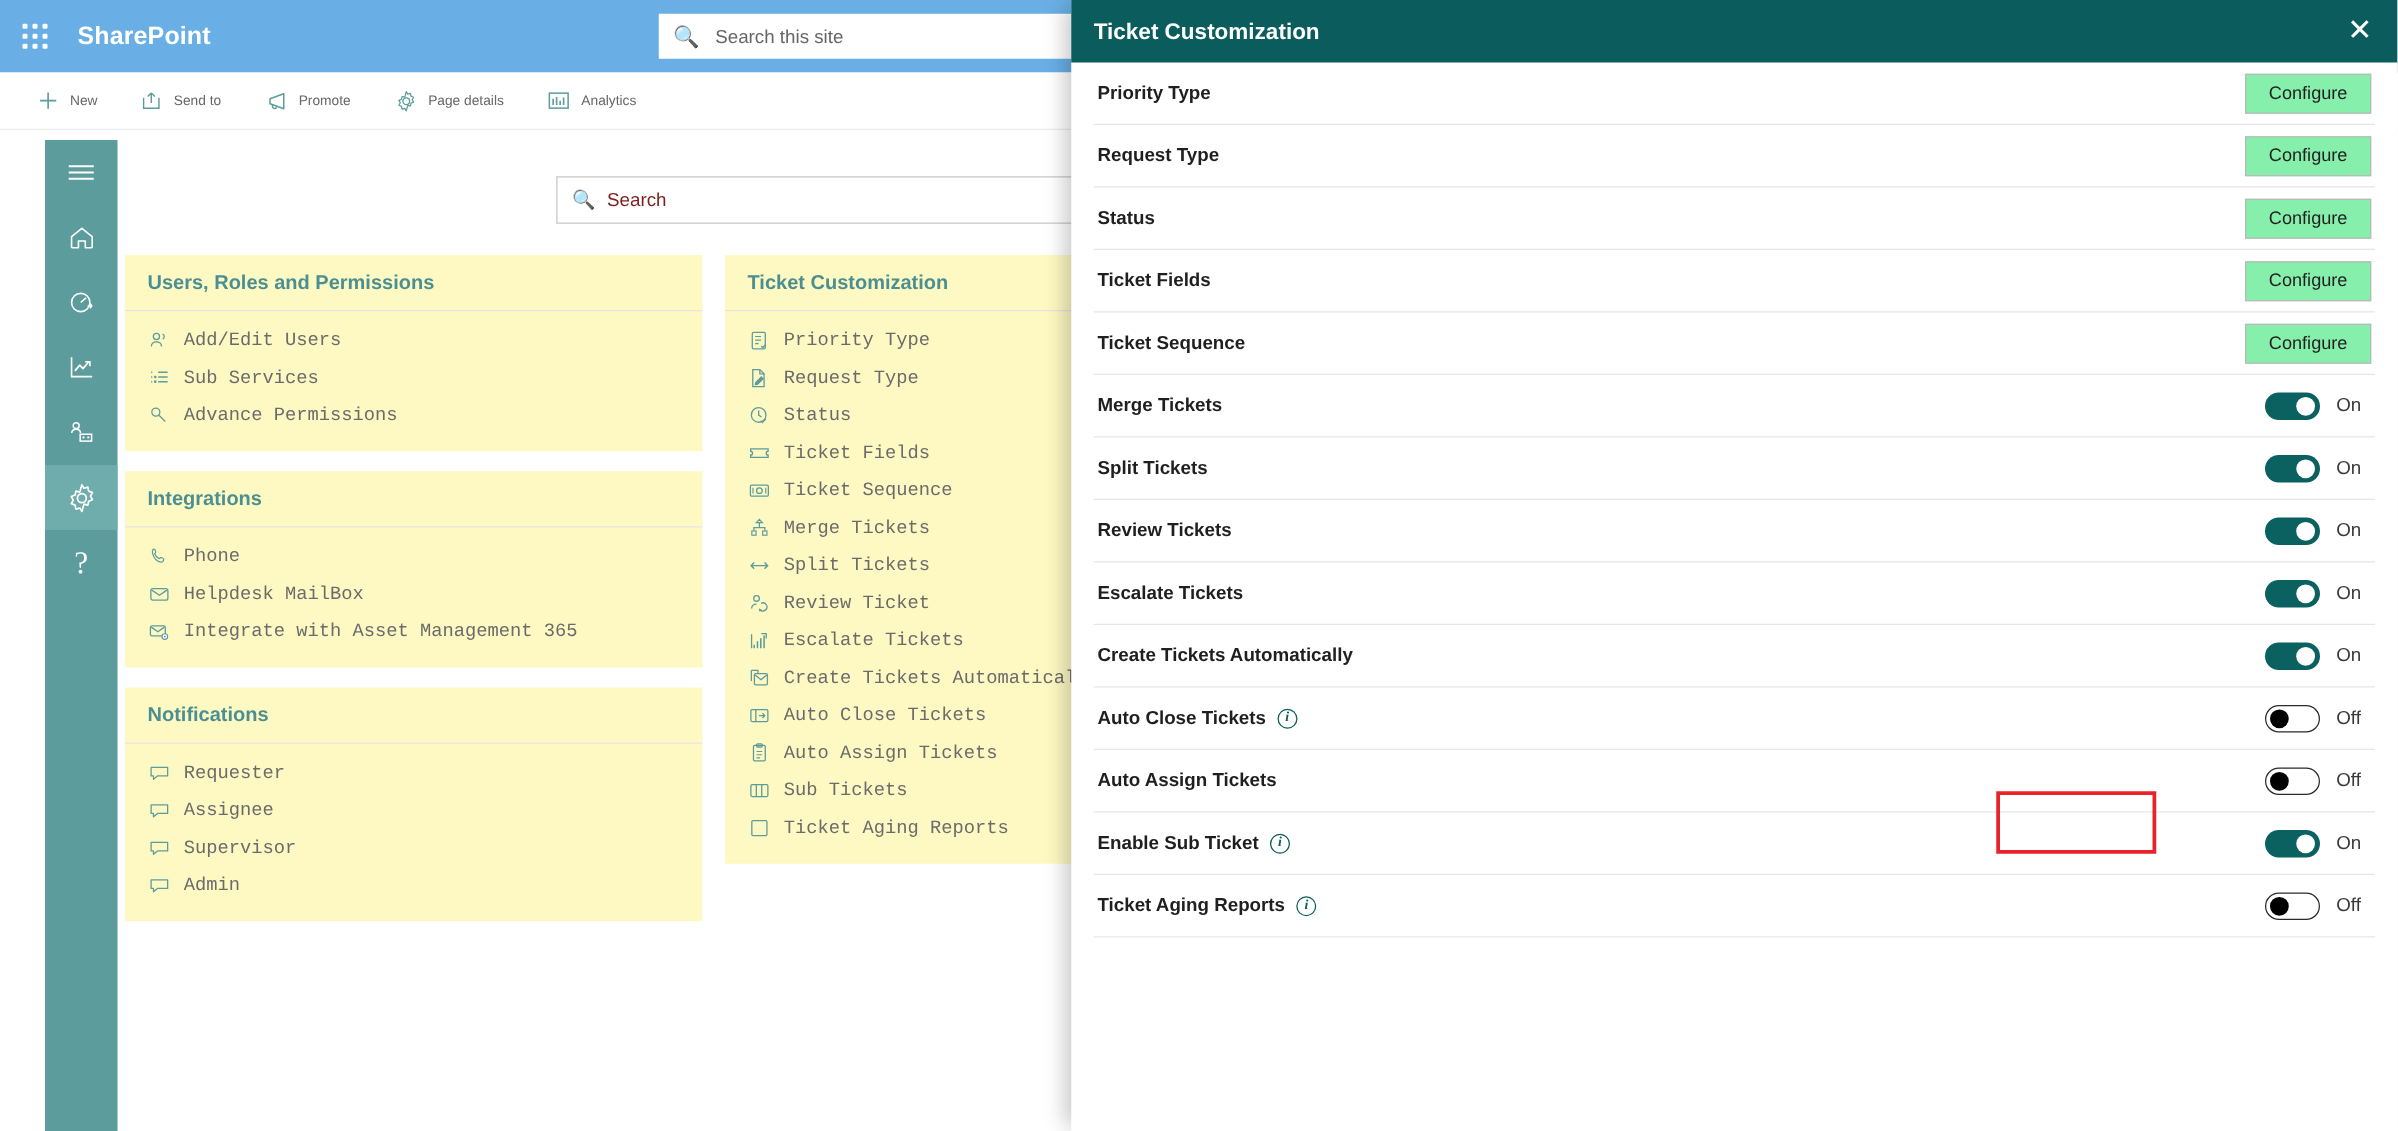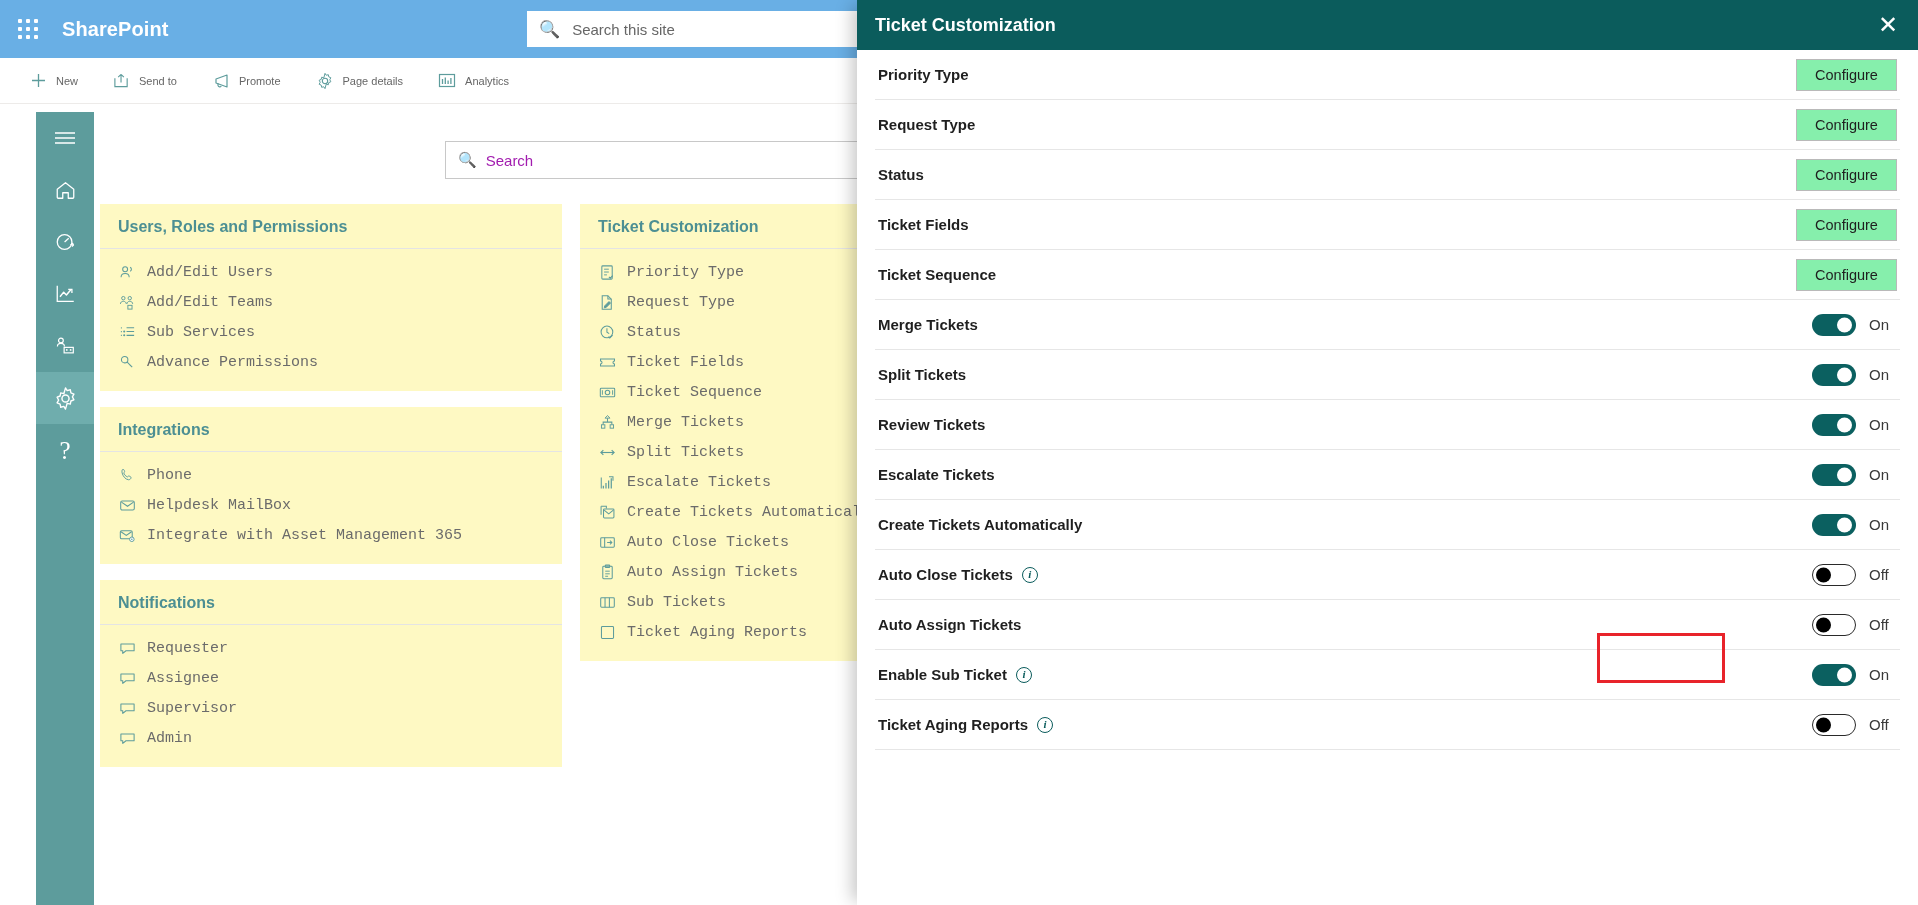--- a/index.html
+++ b/index.html
@@ -65,21 +65,21 @@
   
   #content { position:absolute; left:94px; top:0; right:0; bottom:0; }
 
   
   #page-search {
     position:absolute; left:351px; top:37px; width:795px; height:38px;
     border:1px solid #c8c8c8; background:#fff; display:flex; align-items:center;
     padding:0 12px;
   }
   #page-search .sicon { color:#5d9c9c; font-size:15px; margin-right:9px; }
-  #page-search .stext { color:#a21caf; font-size:15px; }
+  #page-search .stext { color:#7f1d1d; font-size:15px; }
 
   
   #cards { position:absolute; left:6px; top:100px; display:flex; gap:18px; }
   .card { width:462px; background:#fef9c3; }
   .card-head {
     color:#4c8f93; font-size:16px; font-weight:600;
     padding:14px 18px 12px 18px; border-bottom:1px solid #e4e4e4;
   }
   .card-body { padding:8px 0 14px 0; }
   .card-link {
@@ -294,32 +294,20 @@
                     <circle cx="6.5" cy="5.5" r="2.6" stroke="currentColor" stroke-width="1.1" fill="none"></circle>
                     <path d="M2.2 14c0-2.4 1.9-4 4.3-4s4.3 1.6 4.3 4" stroke="currentColor" stroke-width="1.1" fill="none"></path>
                     <path d="M11.8 3.4a2.4 2.4 0 010 4.3" stroke="currentColor" stroke-width="1.1" fill="none"></path>
                   </svg>
                 </span>
               <span>Add/Edit Users</span>
             </div>
             <div class="card-link">
               <span class="lic">
                   <svg width="17" height="17" viewBox="0 0 18 18">
-                    <circle cx="4.6" cy="4.4" r="1.8" stroke="currentColor" stroke-width="1" fill="none"></circle>
-                    <circle cx="11.4" cy="4.4" r="1.8" stroke="currentColor" stroke-width="1" fill="none"></circle>
-                    <path d="M1.5 10.5c0-1.7 1.4-2.8 3.1-2.8s3.1 1.1 3.1 2.8" stroke="currentColor" stroke-width="1" fill="none"></path>
-                    <path d="M8.4 10.5c0-1.7 1.4-2.8 3-2.8s3.1 1.1 3.1 2.8" stroke="currentColor" stroke-width="1" fill="none"></path>
-                    <rect x="9.4" y="12" width="4.4" height="4" stroke="currentColor" stroke-width="1" fill="none"></rect>
-                  </svg>
-                </span>
-              <span>Add/Edit Teams</span>
-            </div>
-            <div class="card-link">
-              <span class="lic">
-                  <svg width="17" height="17" viewBox="0 0 18 18">
                     <path d="M2 4h1M2 8h1M2 12h1" stroke="currentColor" stroke-width="1.3"></path>
                     <circle cx="5.5" cy="8" r="1.1" fill="currentColor"></circle>
                     <circle cx="5.5" cy="12" r="1.1" fill="currentColor"></circle>
                     <path d="M8 4h8M8 8h8M8 12h8" stroke="currentColor" stroke-width="1.2"></path>
                   </svg>
                 </span>
               <span>Sub Services</span>
             </div>
             <div class="card-link">
               <span class="lic">
@@ -478,20 +466,31 @@
                   <svg width="17" height="17" viewBox="0 0 18 18">
                     <path d="M2 9h14" stroke="currentColor" stroke-width="1.2"></path>
                     <path d="M4.6 6.4L2 9l2.6 2.6M13.4 6.4L16 9l-2.6 2.6" stroke="currentColor" stroke-width="1.2" fill="none"></path>
                   </svg>
                 </span>
               <span>Split Tickets</span>
             </div>
             <div class="card-link">
               <span class="lic">
                   <svg width="17" height="17" viewBox="0 0 18 18">
+                    <circle cx="6.6" cy="5" r="2.4" stroke="currentColor" stroke-width="1.1" fill="none"></circle>
+                    <path d="M2.4 13.6c0-2.3 1.9-3.8 4.2-3.8" stroke="currentColor" stroke-width="1.1" fill="none"></path>
+                    <path d="M10.4 9.2a3.4 3.4 0 11-1 5.2" stroke="currentColor" stroke-width="1.1" fill="none"></path>
+                    <path d="M9 13.6l.4 1.8 1.8-.5" stroke="currentColor" stroke-width="1" fill="none"></path>
+                  </svg>
+                </span>
+              <span>Review Ticket</span>
+            </div>
+            <div class="card-link">
+              <span class="lic">
+                  <svg width="17" height="17" viewBox="0 0 18 18">
                     <path d="M2.4 15.4V3.6" stroke="currentColor" stroke-width="1.1"></path>
                     <path d="M4.6 15.4v-3M7.4 15.4V9.6M10.2 15.4V7M13 15.4V4.6" stroke="currentColor" stroke-width="1.3"></path>
                     <path d="M10.6 3h4.2v4.2" stroke="currentColor" stroke-width="1.1" fill="none"></path>
                   </svg>
                 </span>
               <span>Escalate Tickets</span>
             </div>
             <div class="card-link">
               <span class="lic">
                   <svg width="17" height="17" viewBox="0 0 18 18">

